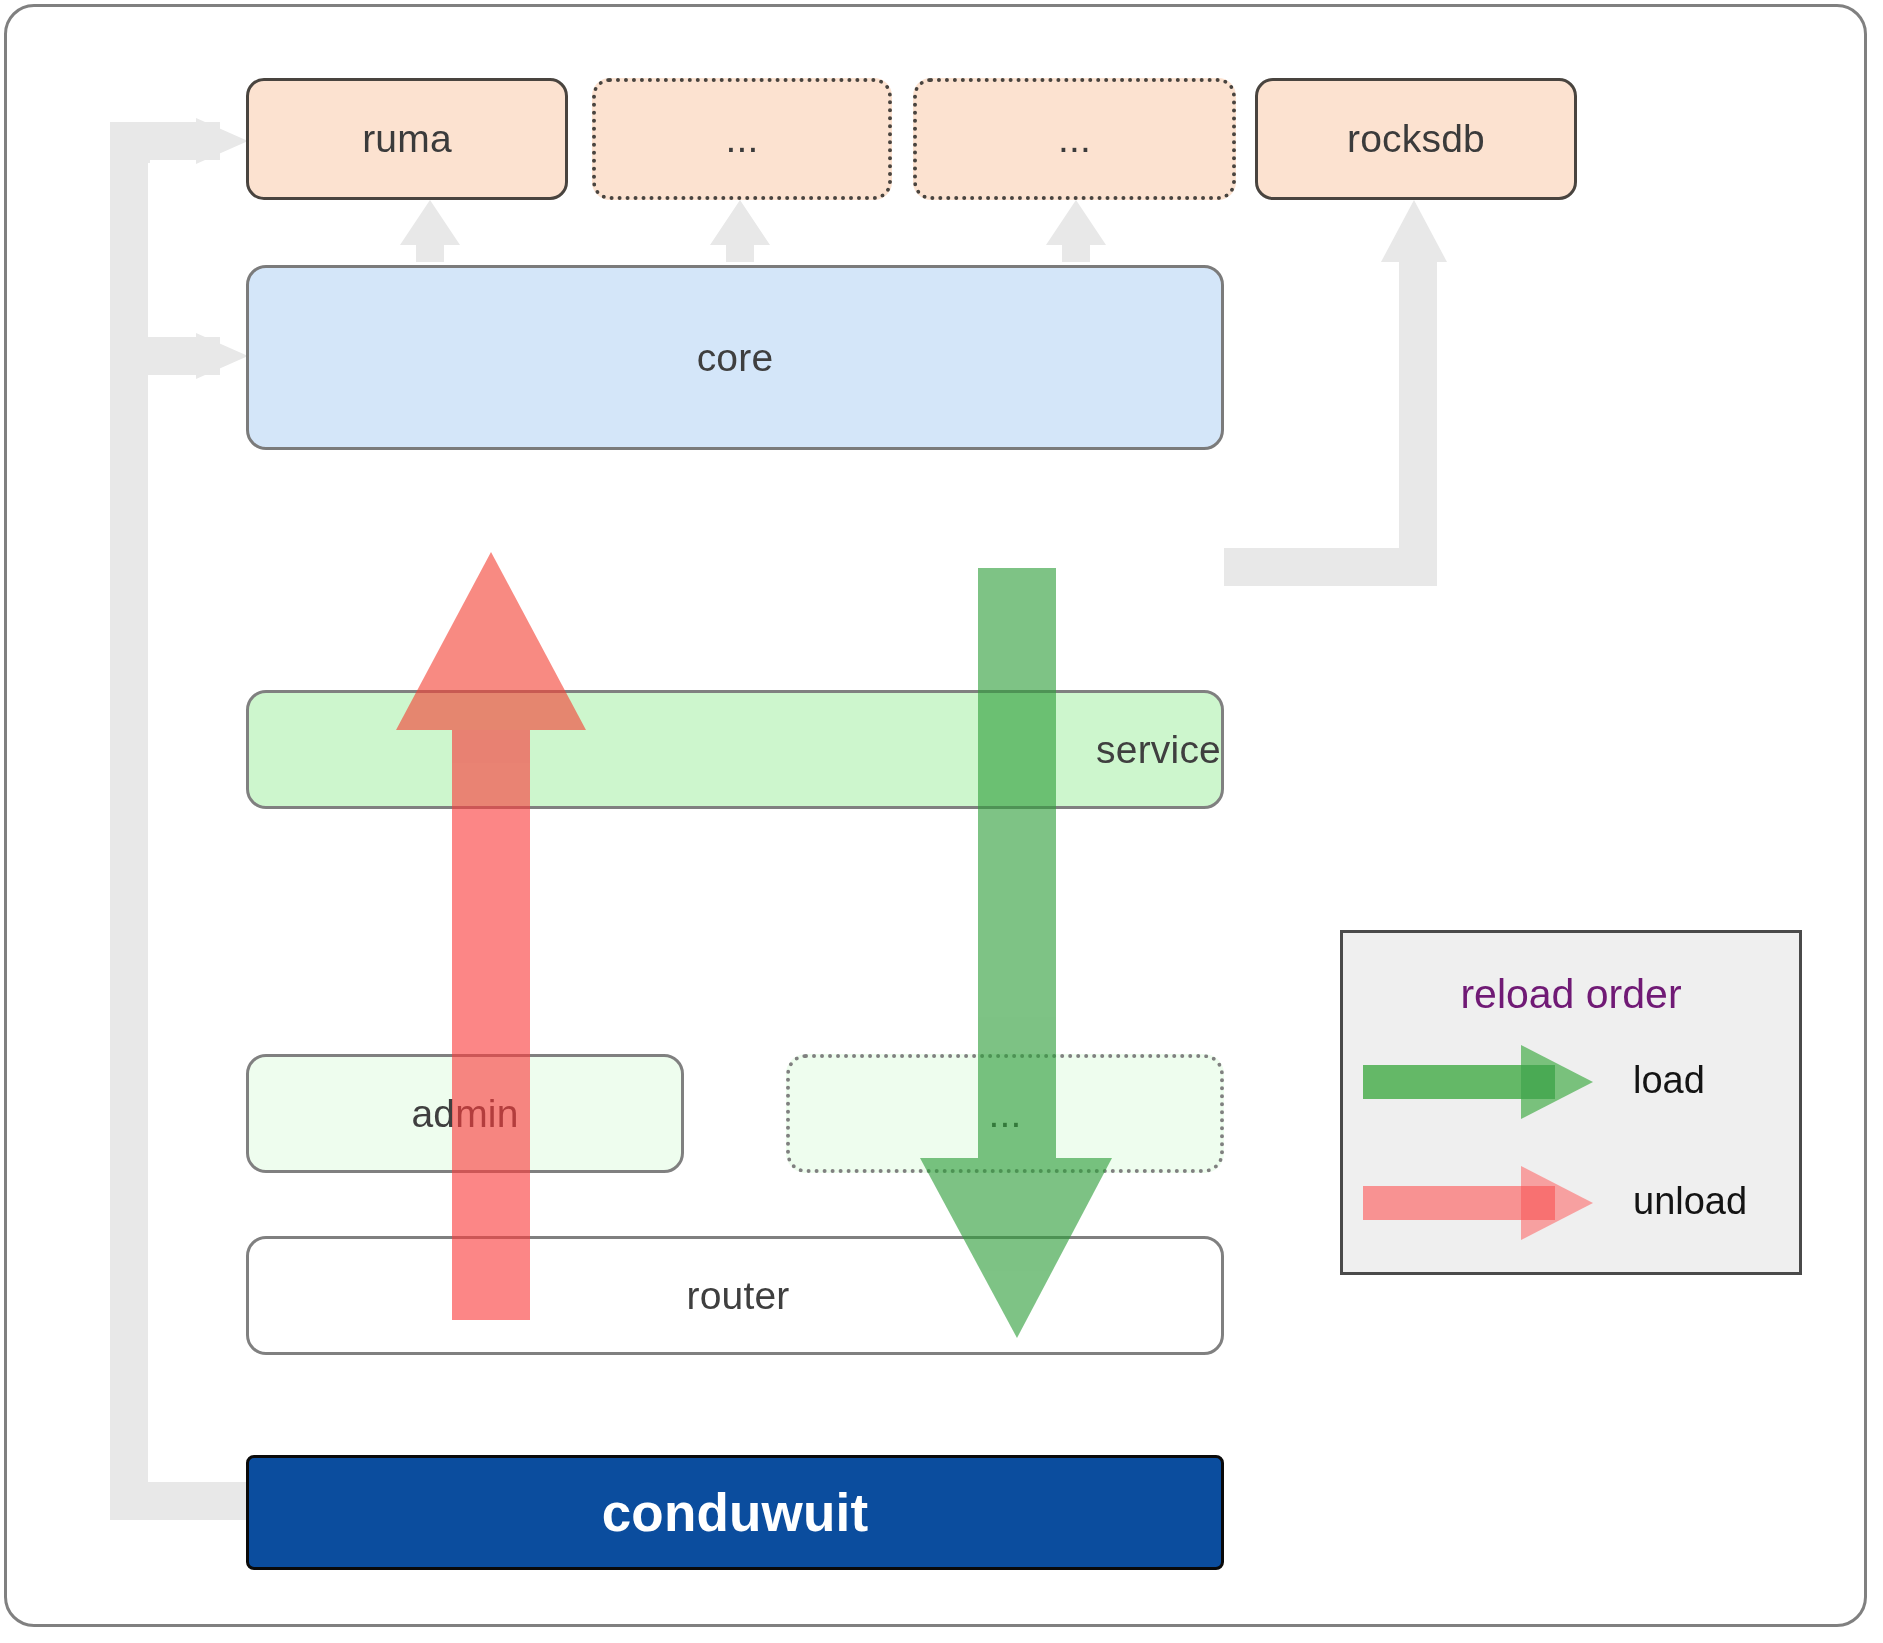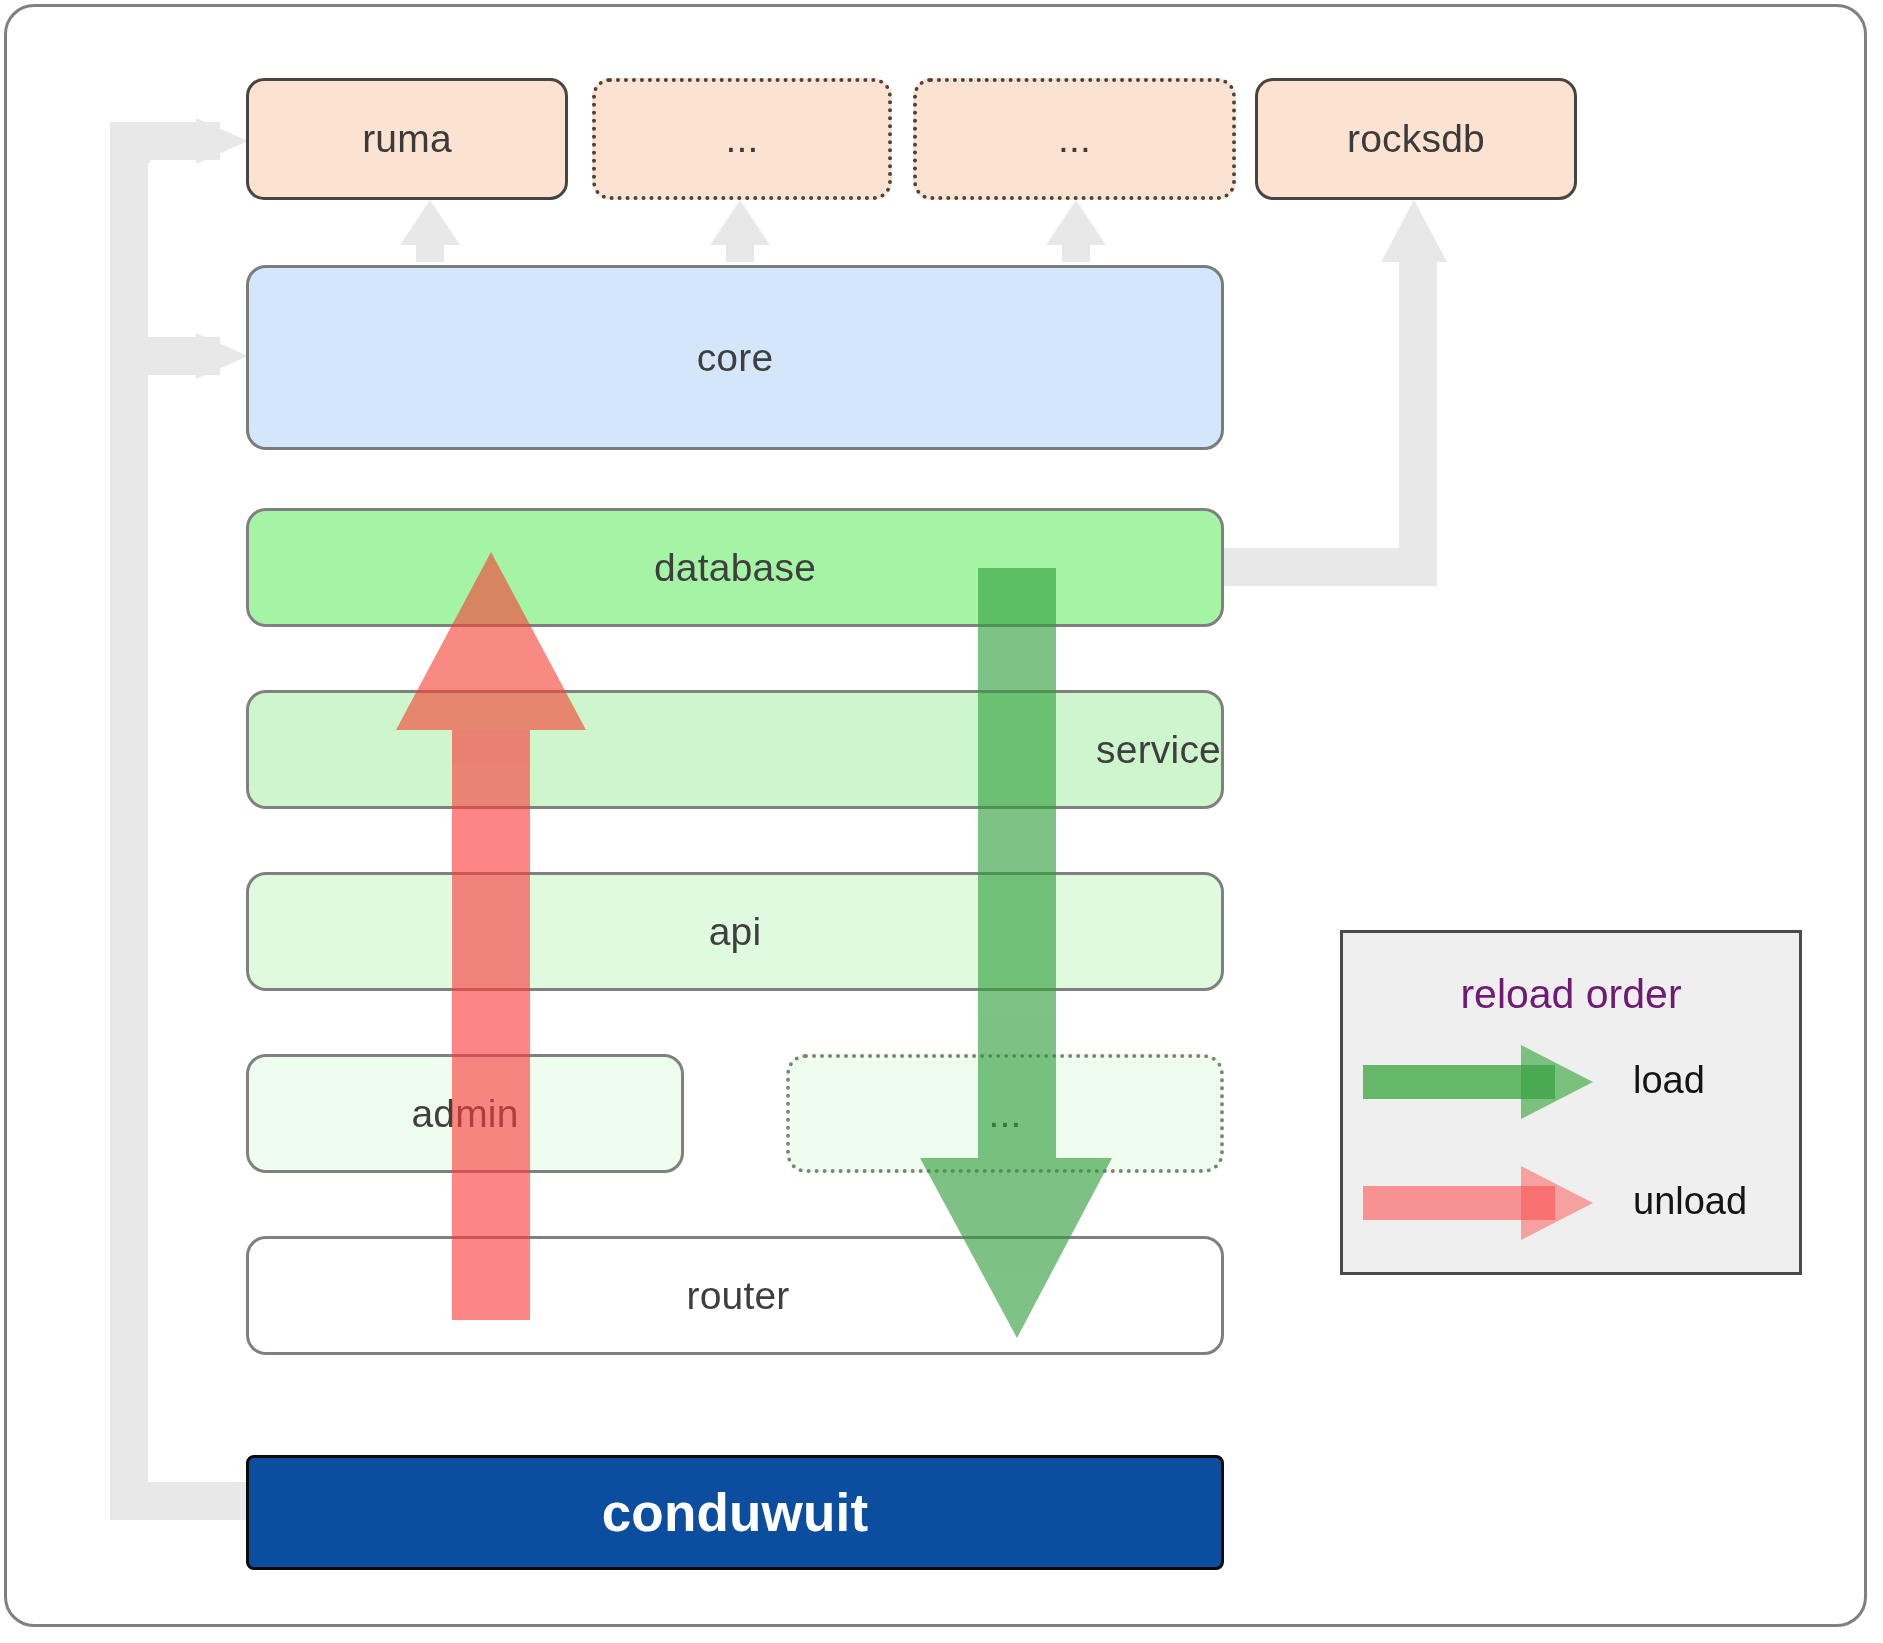--- a/index.html
+++ b/index.html
@@ -156,31 +156,25 @@
   </div>
 
   <div class="node dep" style="left:1255px; top:78px; width:322px; height:122px;">
     <span class="node-label">rocksdb</span>
   </div>
 
   <div class="node core" style="left:246px; top:265px; width:978px; height:185px;">
     <span class="node-label">core</span>
   </div>
 
-  <div class="node layer" style="left:246px; top:508px; width:978px; height:119px; background:#a5f3a5;">
-    <span class="node-label">database</span>
-  </div>
 
   <div class="node layer" style="left:246px; top:690px; width:978px; height:119px; background:#cdf6cd;justify-content:flex-end;">
     <span class="node-label">service</span>
   </div>
 
-  <div class="node layer" style="left:246px; top:872px; width:978px; height:119px; background:#e0fae0;">
-    <span class="node-label">api</span>
-  </div>
 
   <div class="node layer" style="left:246px; top:1054px; width:438px; height:119px; background:#eefdee;">
     <span class="node-label">admin</span>
   </div>
 
   <div class="node layer dotted" style="left:786px; top:1054px; width:438px; height:119px; background:#eefdee;">
     <span class="node-label">...</span>
   </div>
 
   <div class="node layer" style="left:246px; top:1236px; width:978px; height:119px; background:#ffffff;padding-left:6px;">

